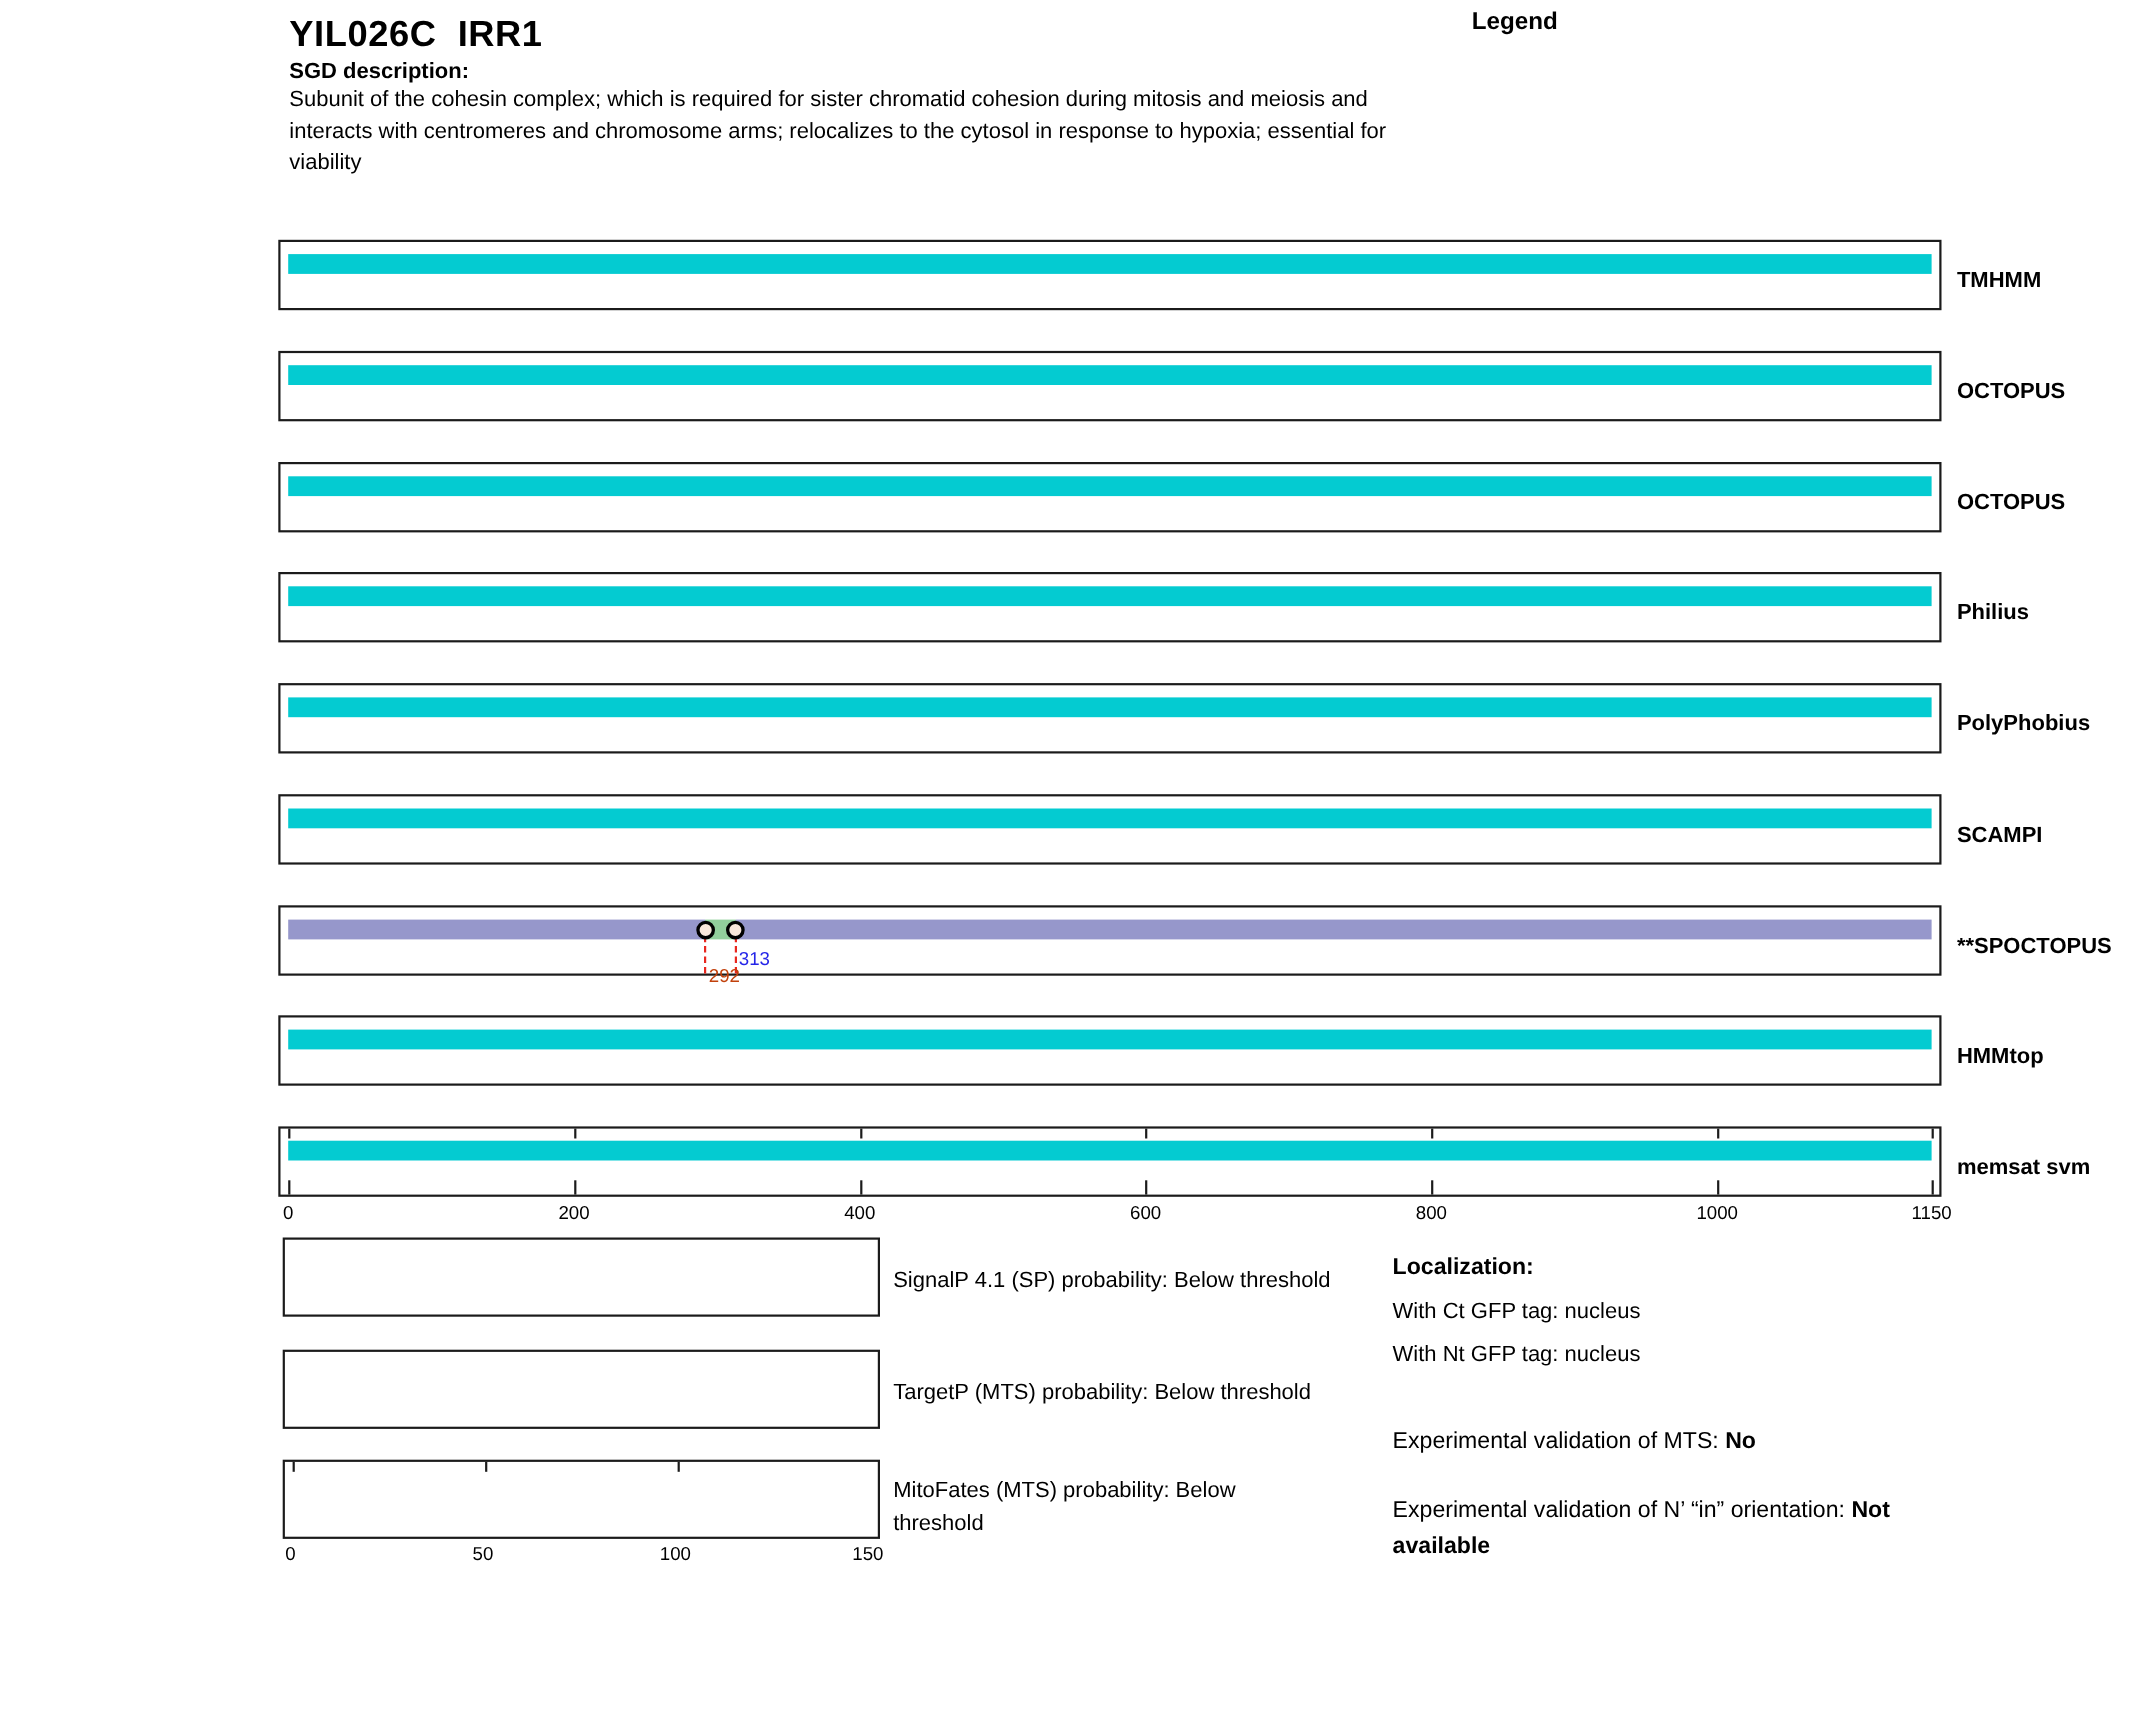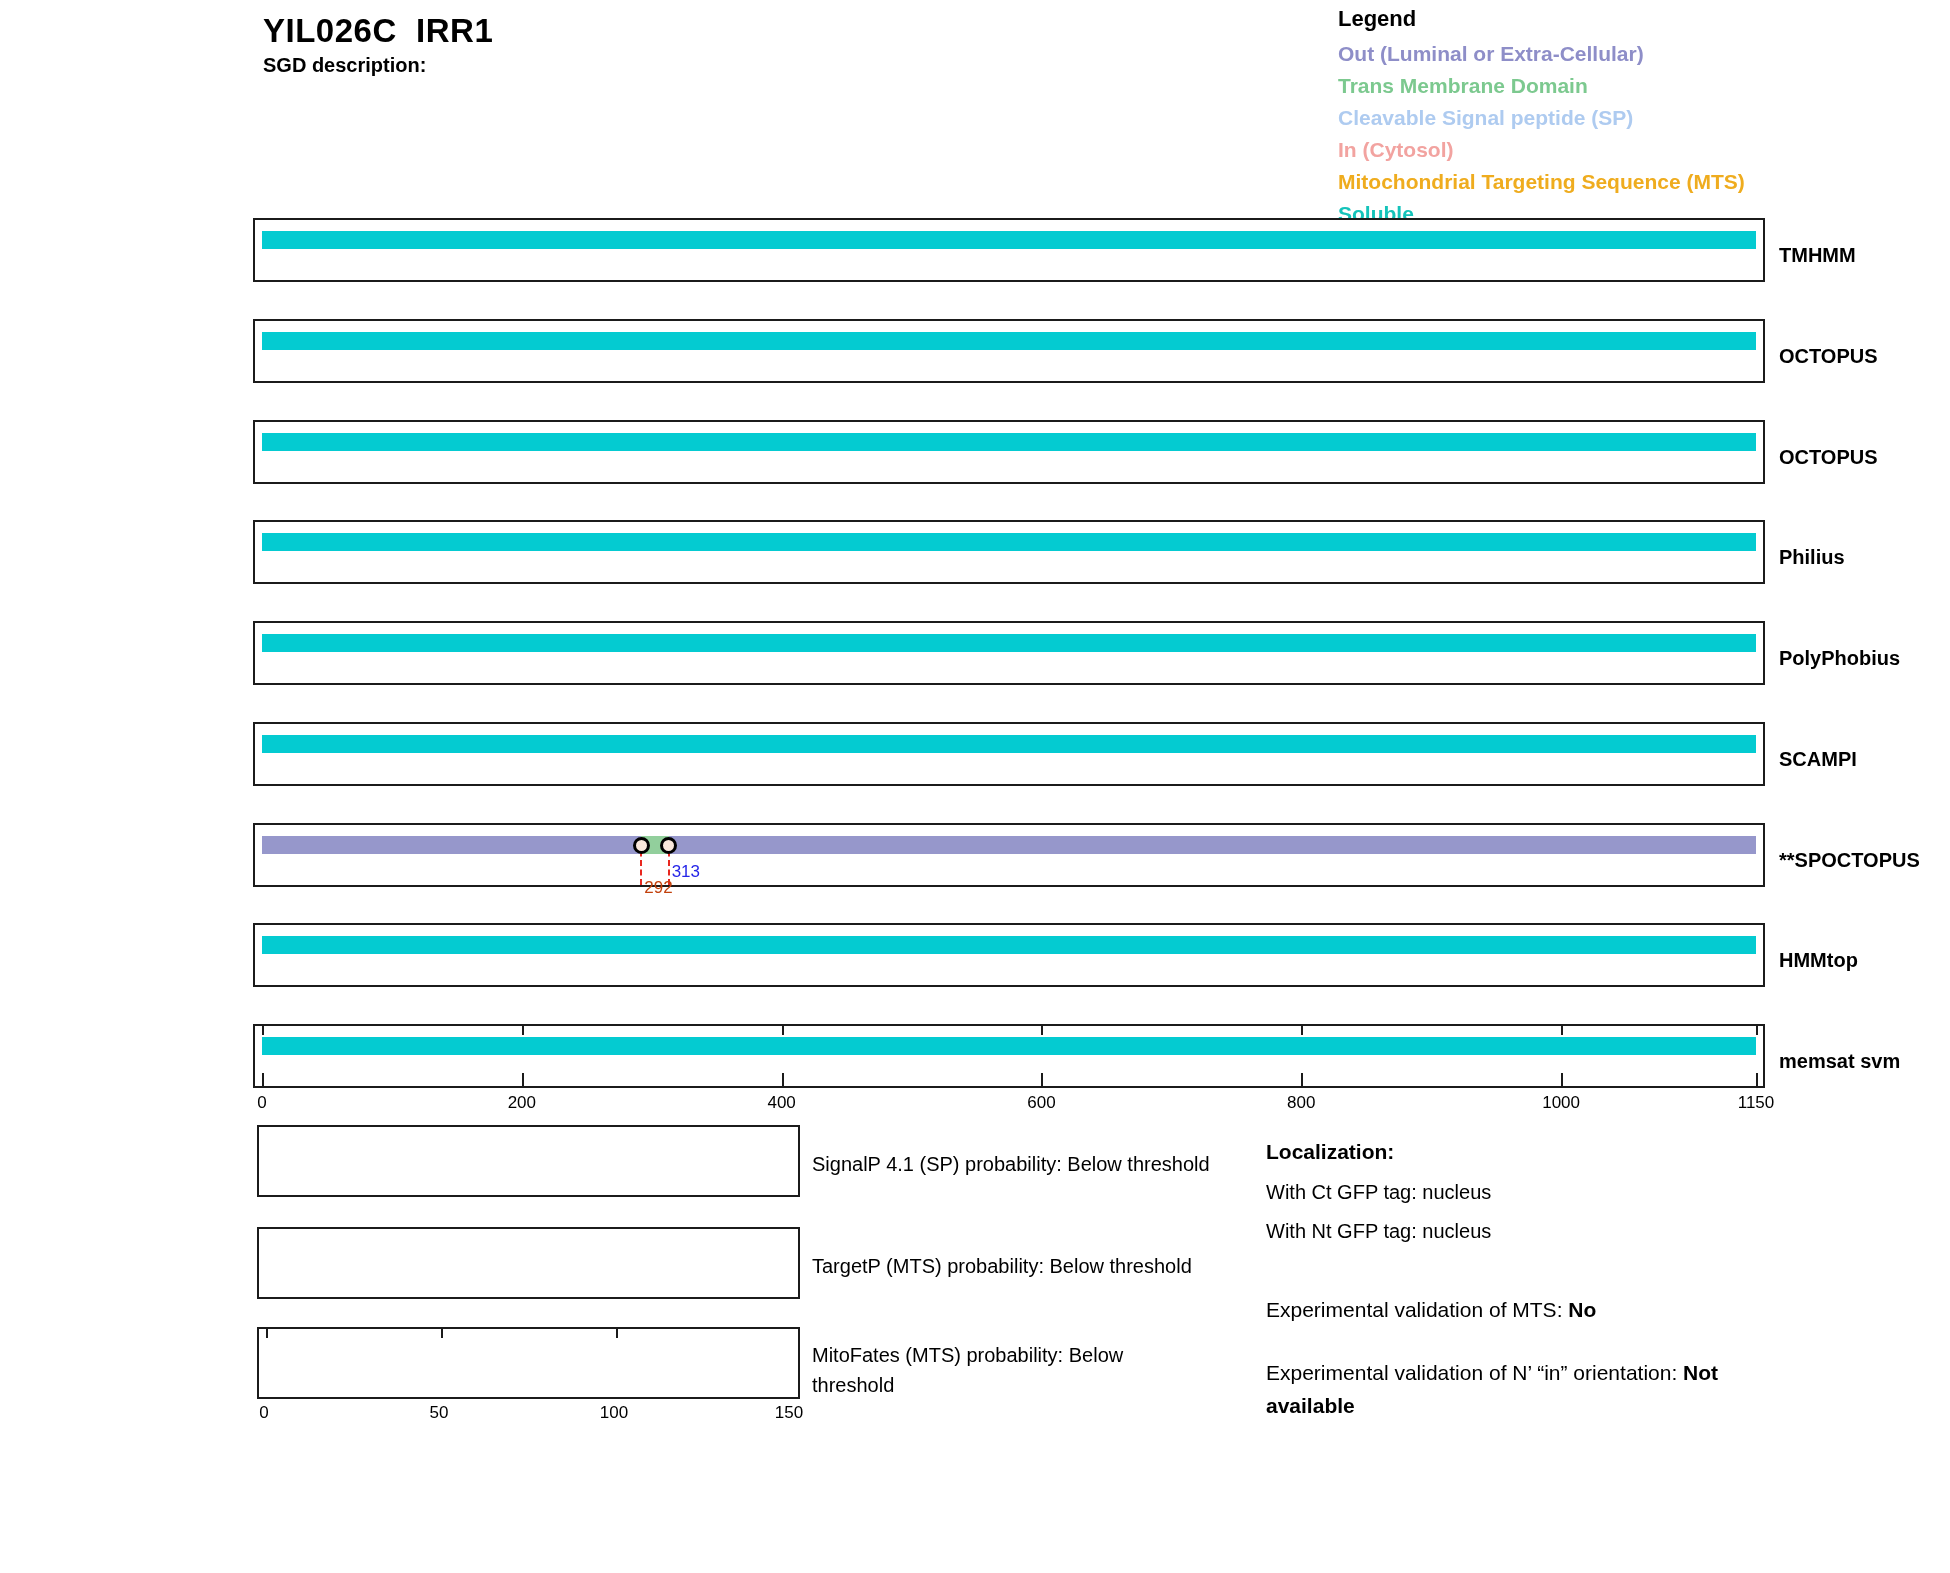--- a/index.html
+++ b/index.html
@@ -45,31 +45,24 @@
 
   .footnote{left:257px;top:1462px;width:815px;font-size:20px;line-height:30px;}
 </style>
 </head>
 <body>
 
 <div id="canvas">
 
   <div class="abs page-title">YIL026C  IRR1</div>
   <div class="abs sgd-label">SGD description:</div>
+  <div class="abs sgd-desc">Subunit of the cohesin complex; which is required for sister chromatid cohesion during mitosis and meiosis and interacts with centromeres and chromosome arms; relocalizes to the cytosol in response to hypoxia; essential for viability</div>
 
   <div class="abs legend">
     <div class="legend-title">Legend</div>
-    <div id="legend-items">
-        <div class="legend-item" style="color: rgb(142, 142, 200);">Out (Luminal or Extra-Cellular)</div>
-        <div class="legend-item" style="color: rgb(124, 201, 143);">Trans Membrane Domain</div>
-        <div class="legend-item" style="color: rgb(174, 203, 240);">Cleavable Signal peptide (SP)</div>
-        <div class="legend-item" style="color: rgb(242, 163, 160);">In (Cytosol)</div>
-        <div class="legend-item" style="color: rgb(239, 172, 30);">Mitochondrial Targeting Sequence (MTS)</div>
-        <div class="legend-item" style="color: rgb(20, 195, 186);">Soluble</div>
-      </div>
   </div>
 
   <div id="tracks">
       <div class="track-box" style="left: 253px; top: 218px; width: 1512px; height: 64px;">
         <div class="track-seg" style="left: 7px; top: 11px; width: 1494px; height: 18px; background: rgb(4, 203, 209);"></div>
       </div>
       <div class="track-label" style="top: 244px;">TMHMM</div>
       <div class="track-box" style="left: 253px; top: 319px; width: 1512px; height: 64px;">
         <div class="track-seg" style="left: 7px; top: 11px; width: 1494px; height: 18px; background: rgb(4, 203, 209);"></div>
       </div>

